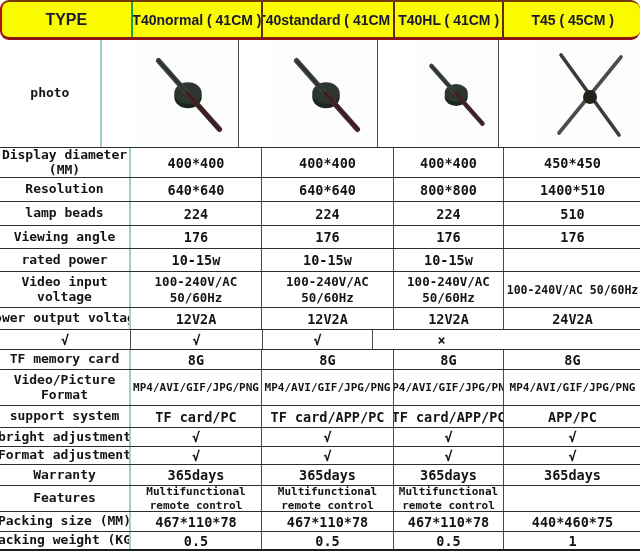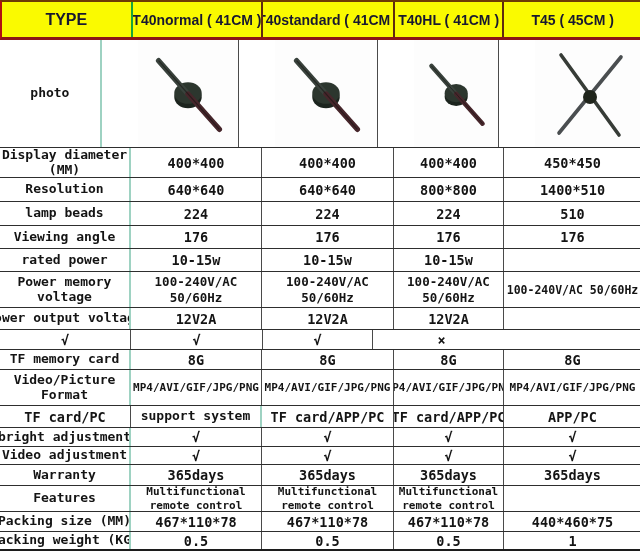--- a/index.html
+++ b/index.html
@@ -10,21 +10,21 @@
   }
   .row { display:flex; flex:none; box-sizing:border-box; border-bottom:1px solid #2e2e2e; }
   .cell {
     box-sizing:border-box; display:flex; align-items:center; justify-content:center;
     text-align:center; overflow:hidden; padding:0 1px;
   }
   .c0 { width:131px; } .c1 { width:131px; } .c2 { width:132px; } .c3 { width:110px; } .c4 { width:136px; padding-right:0; }
   
   .header-row {
     height:40px; background:#fafa00;
-    border-top:2px solid #6d3a05; border-bottom:3px solid #8b1616; border-left:2px solid #b01010;
+    border-top:2px solid #6d3a05; border-bottom:3px solid #8b1616; border-left:2px solid #b01010;border-radius:9px;
   }
   .header-cell {
     font-family:"Liberation Sans", sans-serif; font-weight:bold;
     font-size:14px; color:#181830; border-right:2px solid #5f2a10; white-space:nowrap;
   }
   .header-cell.c0 { font-size:16px; border-right:2px solid #17a53a; }
   .header-cell.c4 { border-right:none; }
   
   .photo-row { height:108px;gap:36px; }
   .photo-cell { background:#fdfdfd; border-right:1px solid #4a4a4a; }
@@ -127,32 +127,33 @@
   </div>
 
   <div class="row" style="height:23px">
     <div class="cell label-cell c0">rated power</div>
     <div class="cell val c1">10-15w</div>
     <div class="cell val c2">10-15w</div>
     <div class="cell val c3">10-15w</div>
   </div>
 
   <div class="row" style="height:36px">
-    <div class="cell label-cell c0">Power memory voltage</div>
+    <div class="cell label-cell c0">Video input voltage</div>
     <div class="cell val wrap2 c1">100-240V/AC 50/60Hz</div>
     <div class="cell val wrap2 c2">100-240V/AC 50/60Hz</div>
     <div class="cell val wrap2 c3">100-240V/AC 50/60Hz</div>
     <div class="cell val fitline c4">100-240V/AC 50/60Hz</div>
   </div>
 
   <div class="row" style="height:22px">
     <div class="cell label-cell nowrap c0">Power output voltage</div>
     <div class="cell val c1">12V2A</div>
     <div class="cell val c2">12V2A</div>
     <div class="cell val c3">12V2A</div>
+    <div class="cell val c4">24V2A</div>
   </div>
 
   <div class="row" style="height:20px">
     <div class="cell val c1">√</div>
     <div class="cell val c2">√</div>
     <div class="cell val c3">√</div>
     <div class="cell val c4">×</div>
   </div>
 
   <div class="row" style="height:20px">
@@ -165,37 +166,37 @@
 
   <div class="row" style="height:36px">
     <div class="cell label-cell c0">Video/Picture Format</div>
     <div class="cell val small c1">MP4/AVI/GIF/JPG/PNG</div>
     <div class="cell val small c2">MP4/AVI/GIF/JPG/PNG</div>
     <div class="cell val small c3">MP4/AVI/GIF/JPG/PNG</div>
     <div class="cell val small c4">MP4/AVI/GIF/JPG/PNG</div>
   </div>
 
   <div class="row" style="height:22px">
+    <div class="cell label-cell nowrap c0">support system</div>
     <div class="cell val c1">TF card/PC</div>
-    <div class="cell label-cell nowrap c0">support system</div>
     <div class="cell val c2">TF card/APP/PC</div>
     <div class="cell val c3">TF card/APP/PC</div>
     <div class="cell val c4">APP/PC</div>
   </div>
 
   <div class="row" style="height:19px">
     <div class="cell label-cell nowrap c0">bright adjustment</div>
     <div class="cell val c1">√</div>
     <div class="cell val c2">√</div>
     <div class="cell val c3">√</div>
     <div class="cell val c4">√</div>
   </div>
 
   <div class="row" style="height:18px">
-    <div class="cell label-cell nowrap c0">Video adjustment</div>
+    <div class="cell label-cell nowrap c0">Format adjustment</div>
     <div class="cell val c1">√</div>
     <div class="cell val c2">√</div>
     <div class="cell val c3">√</div>
     <div class="cell val c4">√</div>
   </div>
 
   <div class="row" style="height:21px">
     <div class="cell label-cell nowrap c0">Warranty</div>
     <div class="cell val c1">365days</div>
     <div class="cell val c2">365days</div>

